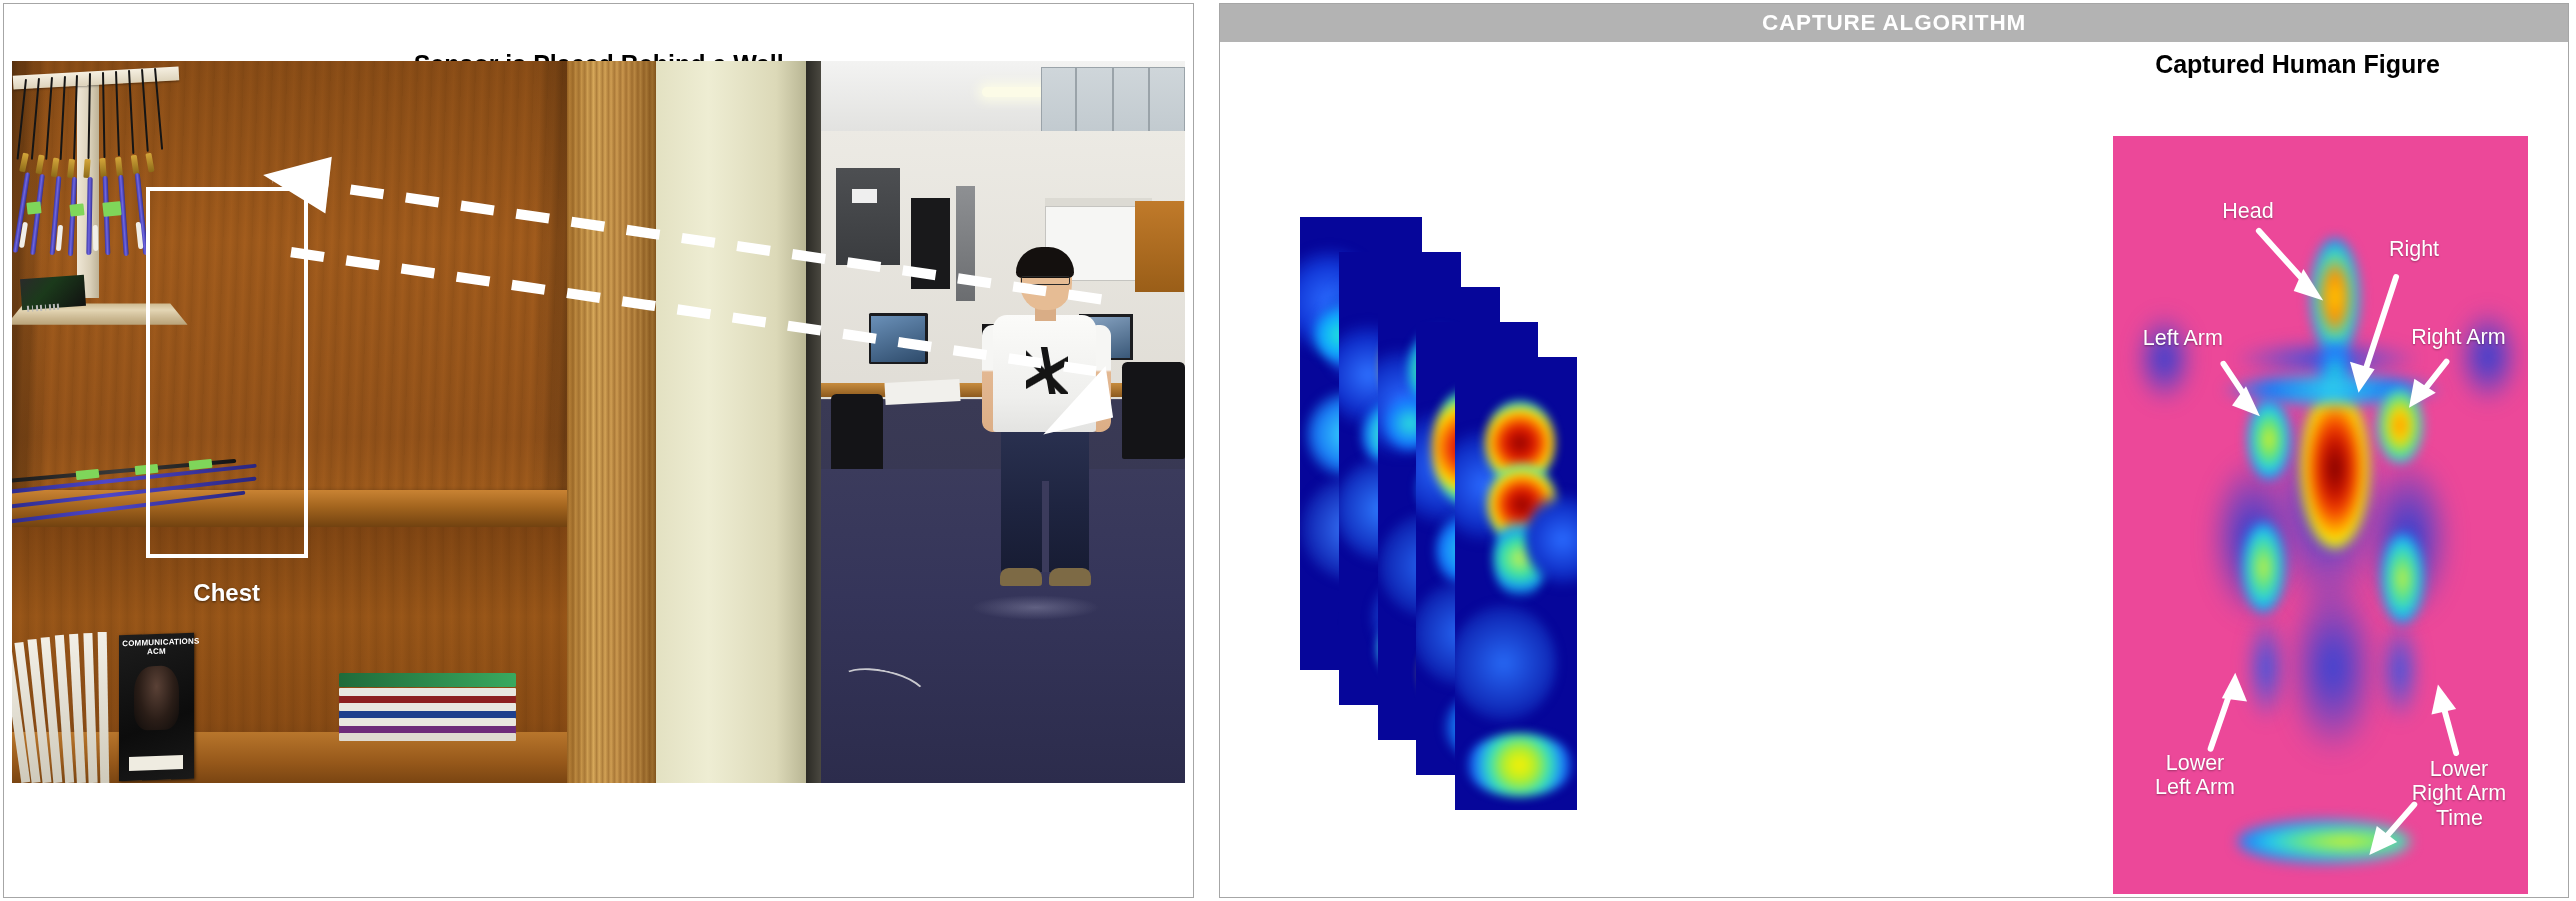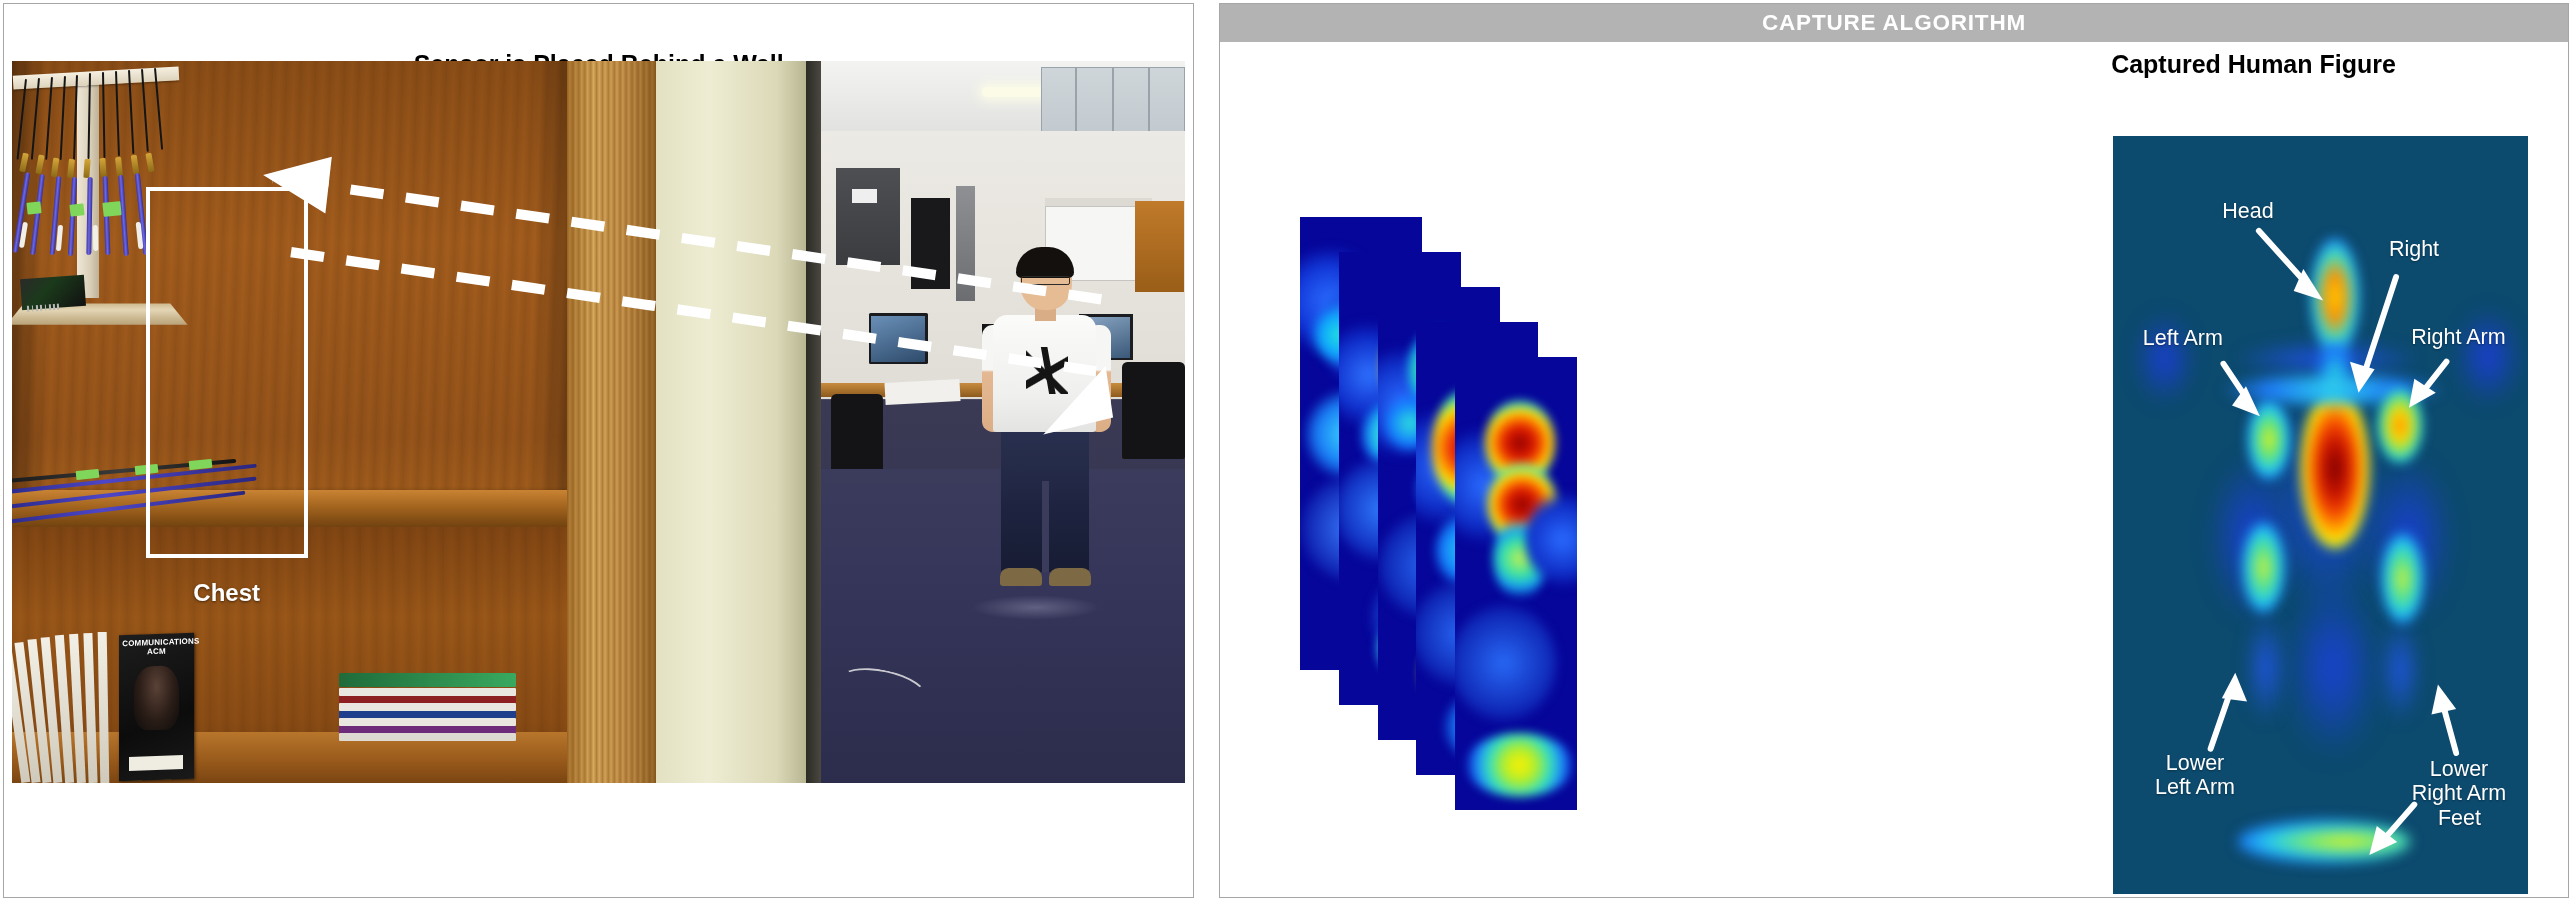--- a/index.html
+++ b/index.html
@@ -238,21 +238,21 @@
     width: 122px; height: 453px;
     background: #06069a;
     overflow: hidden;
   }
   .blob { position:absolute; border-radius:50%; filter: blur(4.8px); }
 
   
   #figure {
     position: absolute;
     left: 2113px; top: 136px; width: 415px; height: 758px;
-    background: #0c4a6e;
+    background: #ec4899;
     overflow: hidden;
   }
   .fblob { position:absolute; border-radius:50%; }
   .fig-label {
     position:absolute; color:#ffffff; font-size: 21.5px; line-height:1.12;
     font-family: "Liberation Sans", sans-serif; white-space: pre-line; text-align:center;
     text-shadow: 0 0.5px 2.1px rgba(0,0,0,.35);
   }
 </style>
 </head>
@@ -433,21 +433,21 @@
     </div>
   </div>
 
   <div class="panel" id="panel-capture">
 
     <div class="panel-header">
       <span class="panel-header-text">CAPTURE ALGORITHM</span>
     </div>
 
 
-    <div class="section-title" style="left:808px; top:46px; width:451px;">Captured Human Figure</div>
+    <div class="section-title" style="left:852px; top:46px; width:451px;">Captured Human Figure</div>
   </div>
 
   <div class="snap" style="left:1300px; top:217px; z-index:10;">
     <div class="blob" style="left:-16px;  top:21.5px;  width:91px; height:123px; background:radial-gradient(circle,#2b6cff 0%,#1238d8 45%,rgba(6,6,154,0) 72%);"></div>
     <div class="blob" style="left:21.5px;   top:54px; width:81px; height:118px; background:radial-gradient(circle,#49a3ff 0%,#1a58e8 50%,rgba(6,6,154,0) 75%);"></div>
     <div class="blob" style="left:10.7px;   top:86px; width:59px; height:64px; background:radial-gradient(circle,#22e8d9 0%,#0fa6ff 45%,rgba(6,6,154,0) 72%);"></div>
     <div class="blob" style="left:54px;  top:75px; width:70px; height:81px; background:radial-gradient(circle,#8b0000 0%,#e21b00 28%,#ff8a00 46%,#ffe000 58%,#43e7b5 70%,rgba(6,6,154,0) 84%);"></div>
     <div class="blob" style="left:5.4px;   top:172px; width:86px; height:91px; background:radial-gradient(circle,#38d8ff 0%,#1a7cf5 50%,rgba(6,6,154,0) 76%);"></div>
     <div class="blob" style="left:59px;  top:161px; width:64px; height:81px; background:radial-gradient(circle,#3ce8c8 0%,#1b86ff 48%,rgba(6,6,154,0) 76%);"></div>
     <div class="blob" style="left:0px;    top:258px; width:107px; height:107px; background:radial-gradient(circle,#3a7dff 0%,#1531bd 55%,rgba(6,6,154,0) 78%);"></div>
@@ -578,17 +578,17 @@
 
     <div class="fig-label" style="left:65px; top:63px; width:140px;">Head</div>
     <div class="fig-label" style="left:234px; top:101px; width:134px;">Right</div>
     <div class="fig-label" style="left:5.4px;  top:190px; width:129px;">Left Arm</div>
     <div class="fig-label" style="left:273px; top:189px; width:145px;">Right Arm</div>
     <div class="fig-label" style="left:15px;  top:615px; width:134px;">Lower
 Left Arm</div>
     <div class="fig-label" style="left:277px; top:621px; width:138px;">Lower
 Right Arm</div>
 
-    <div class="fig-label" style="left:293px; top:670px; width:107px;">Feet</div>
+    <div class="fig-label" style="left:293px; top:670px; width:107px;">Time</div>
   </div>
 
 </div>
 
 
 </body></html>

